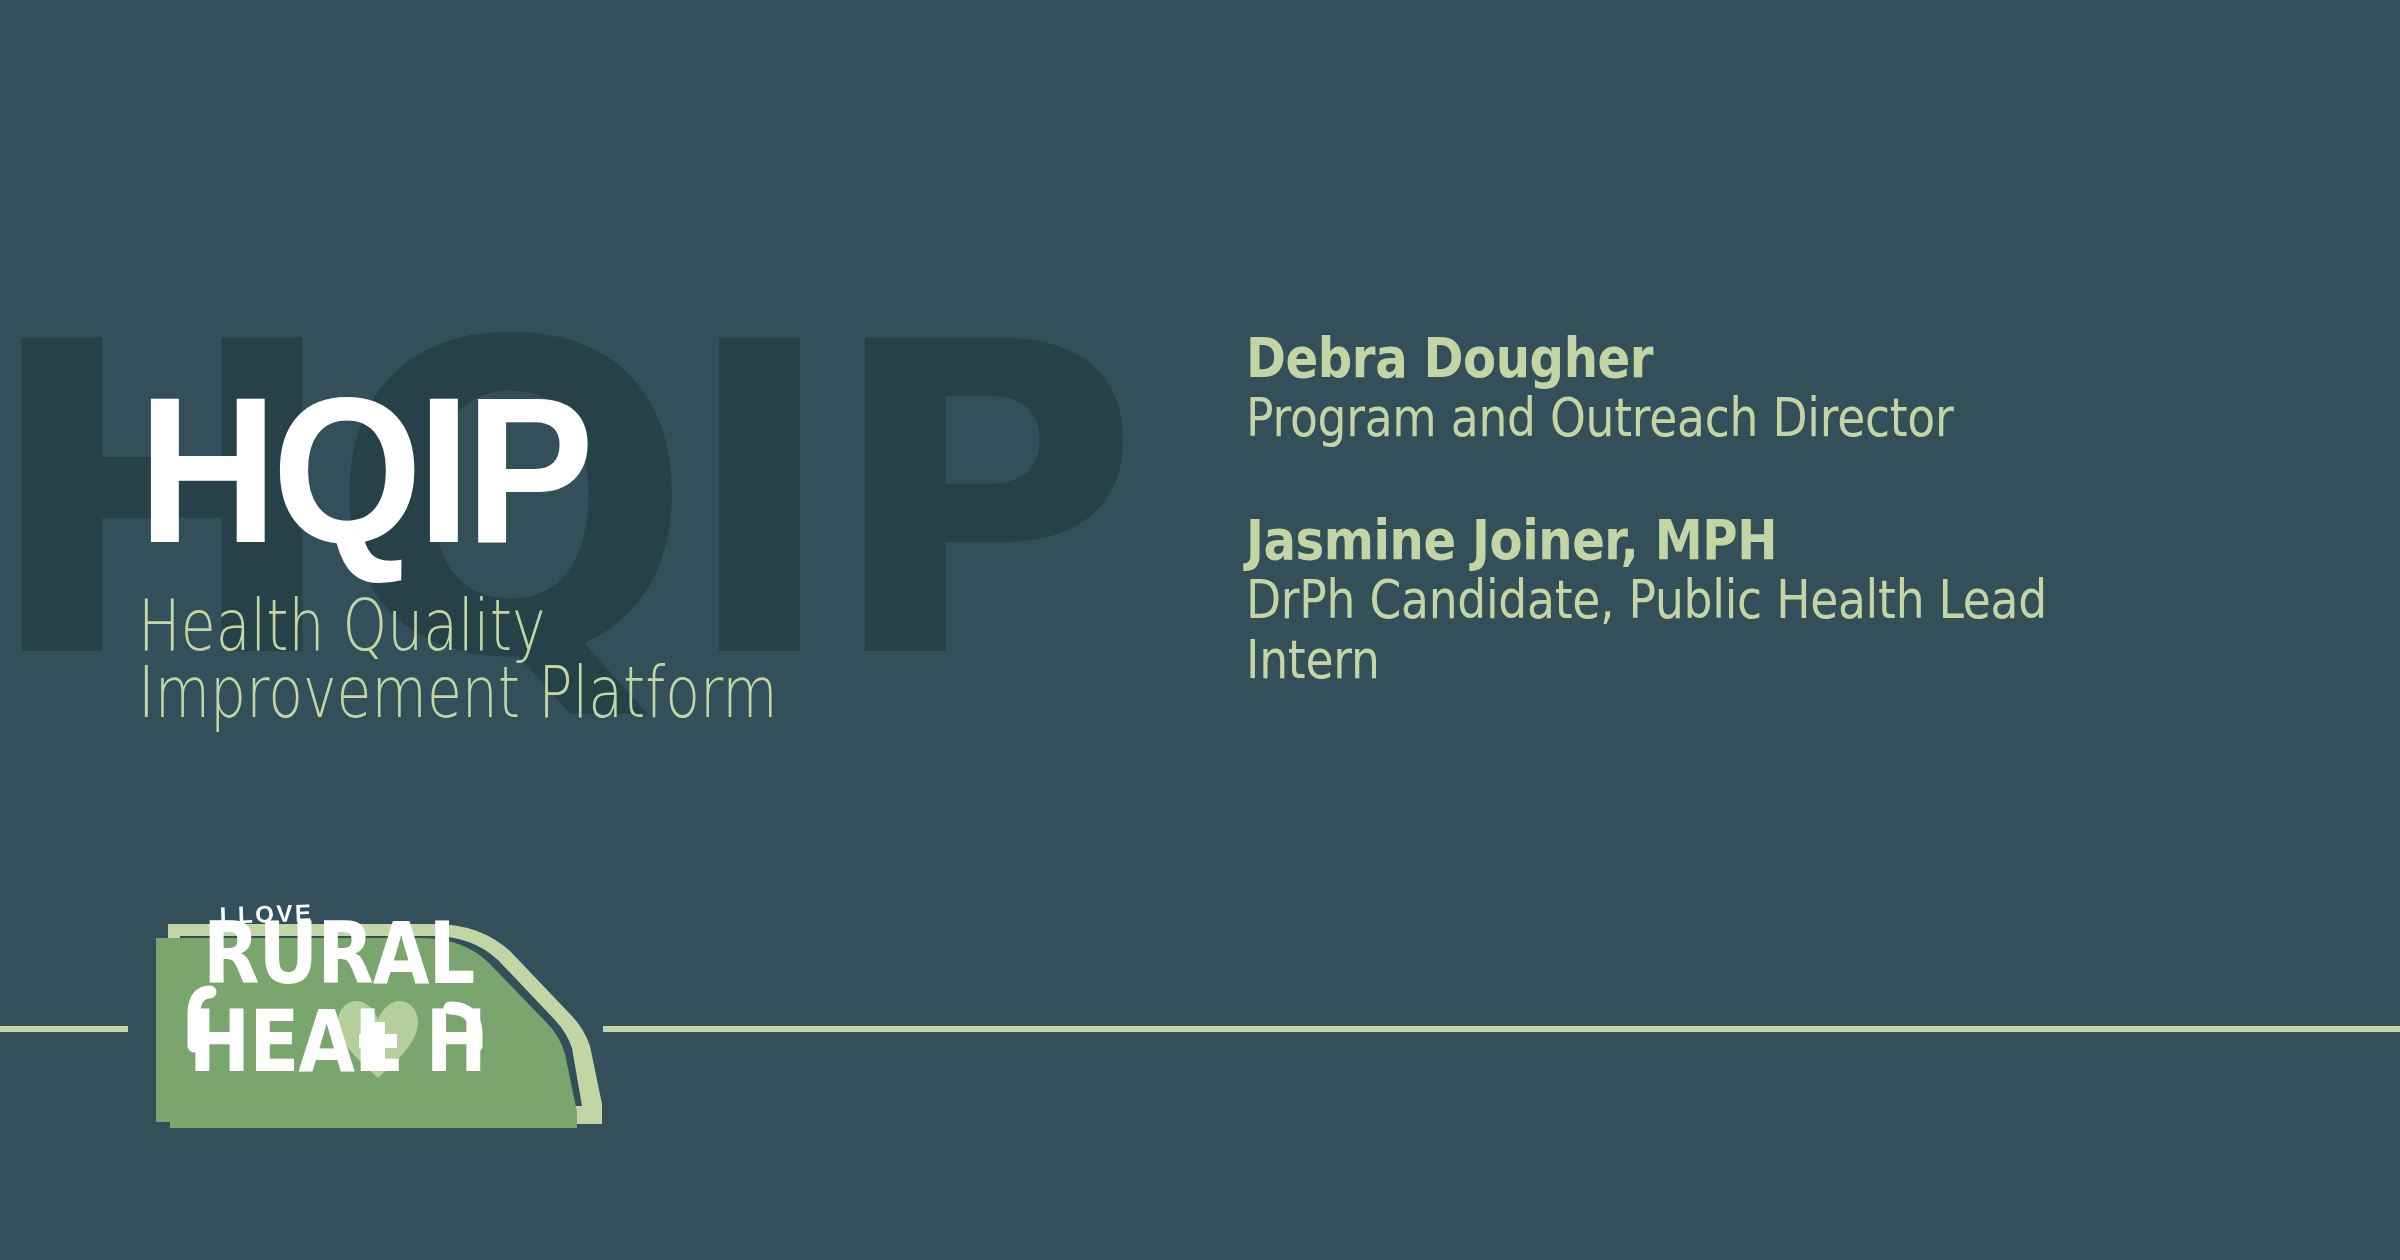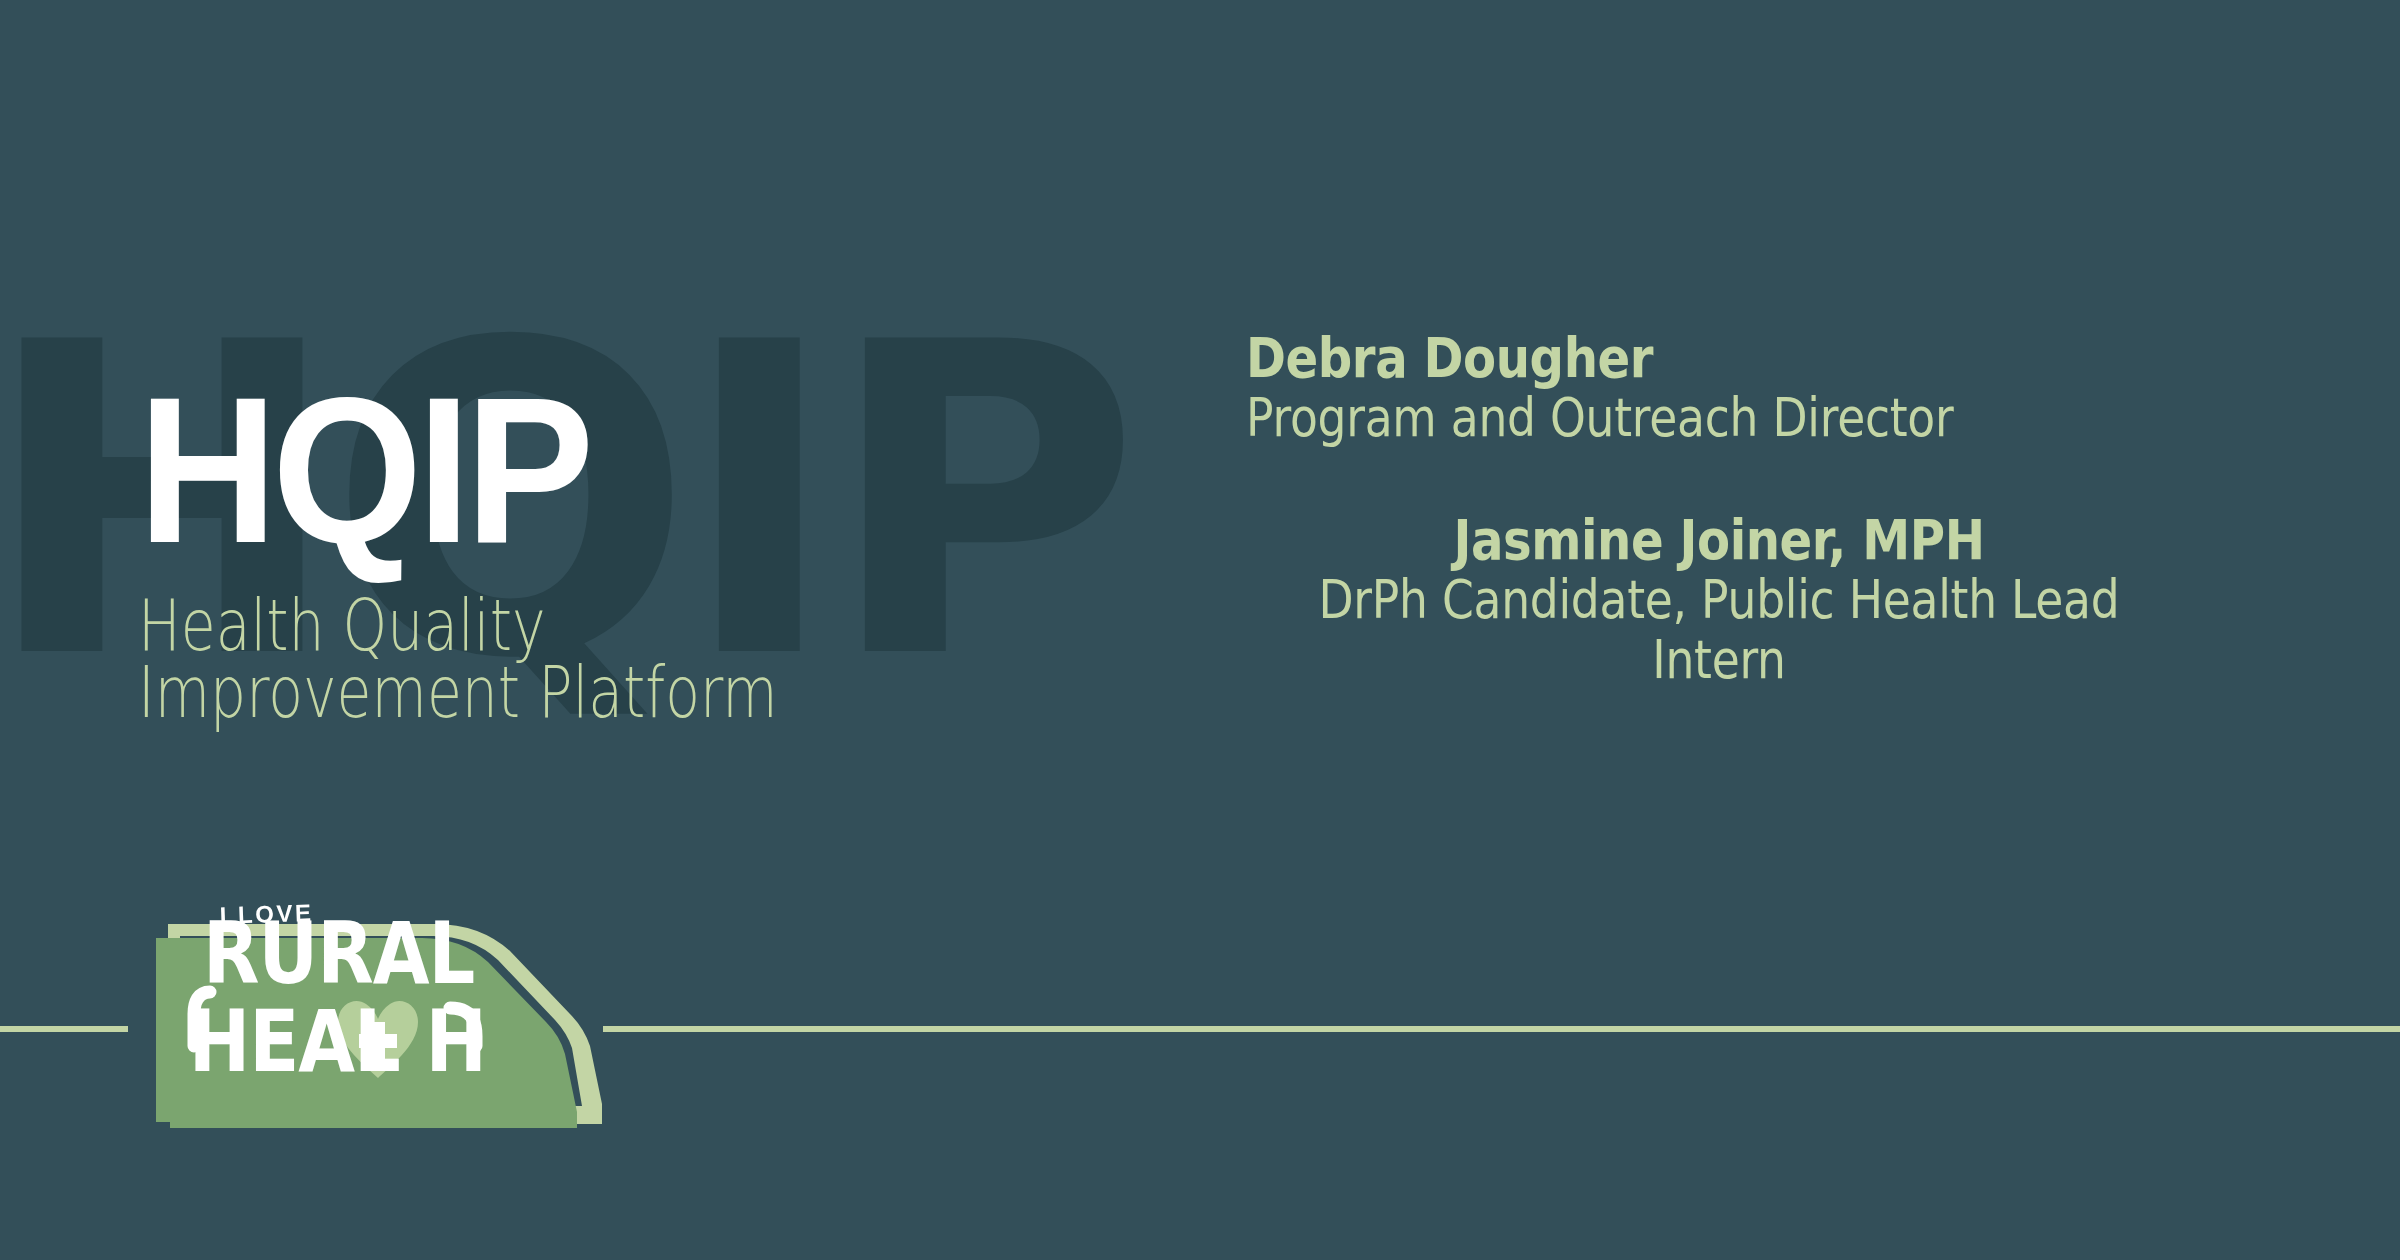--- a/index.html
+++ b/index.html
@@ -62,21 +62,21 @@
     white-space:pre-line;
   }
 
   
   #people{
     position:absolute;
     left:1246px; top:328px;
     width:1100px;
   }
   .person{ margin-bottom:62px; }
-  .person:last-child{ margin-bottom:0;text-align:center; }
+  .person:last-child{ margin-bottom:0; }
   .person-name{
     font-family:"DejaVu Sans", sans-serif;
     font-weight:bold;
     font-size:56px;
     line-height:60px;
     color:#c3d5a5;
     letter-spacing:-0.5px;
     transform:scaleX(0.86);
     transform-origin:left center;
   }

